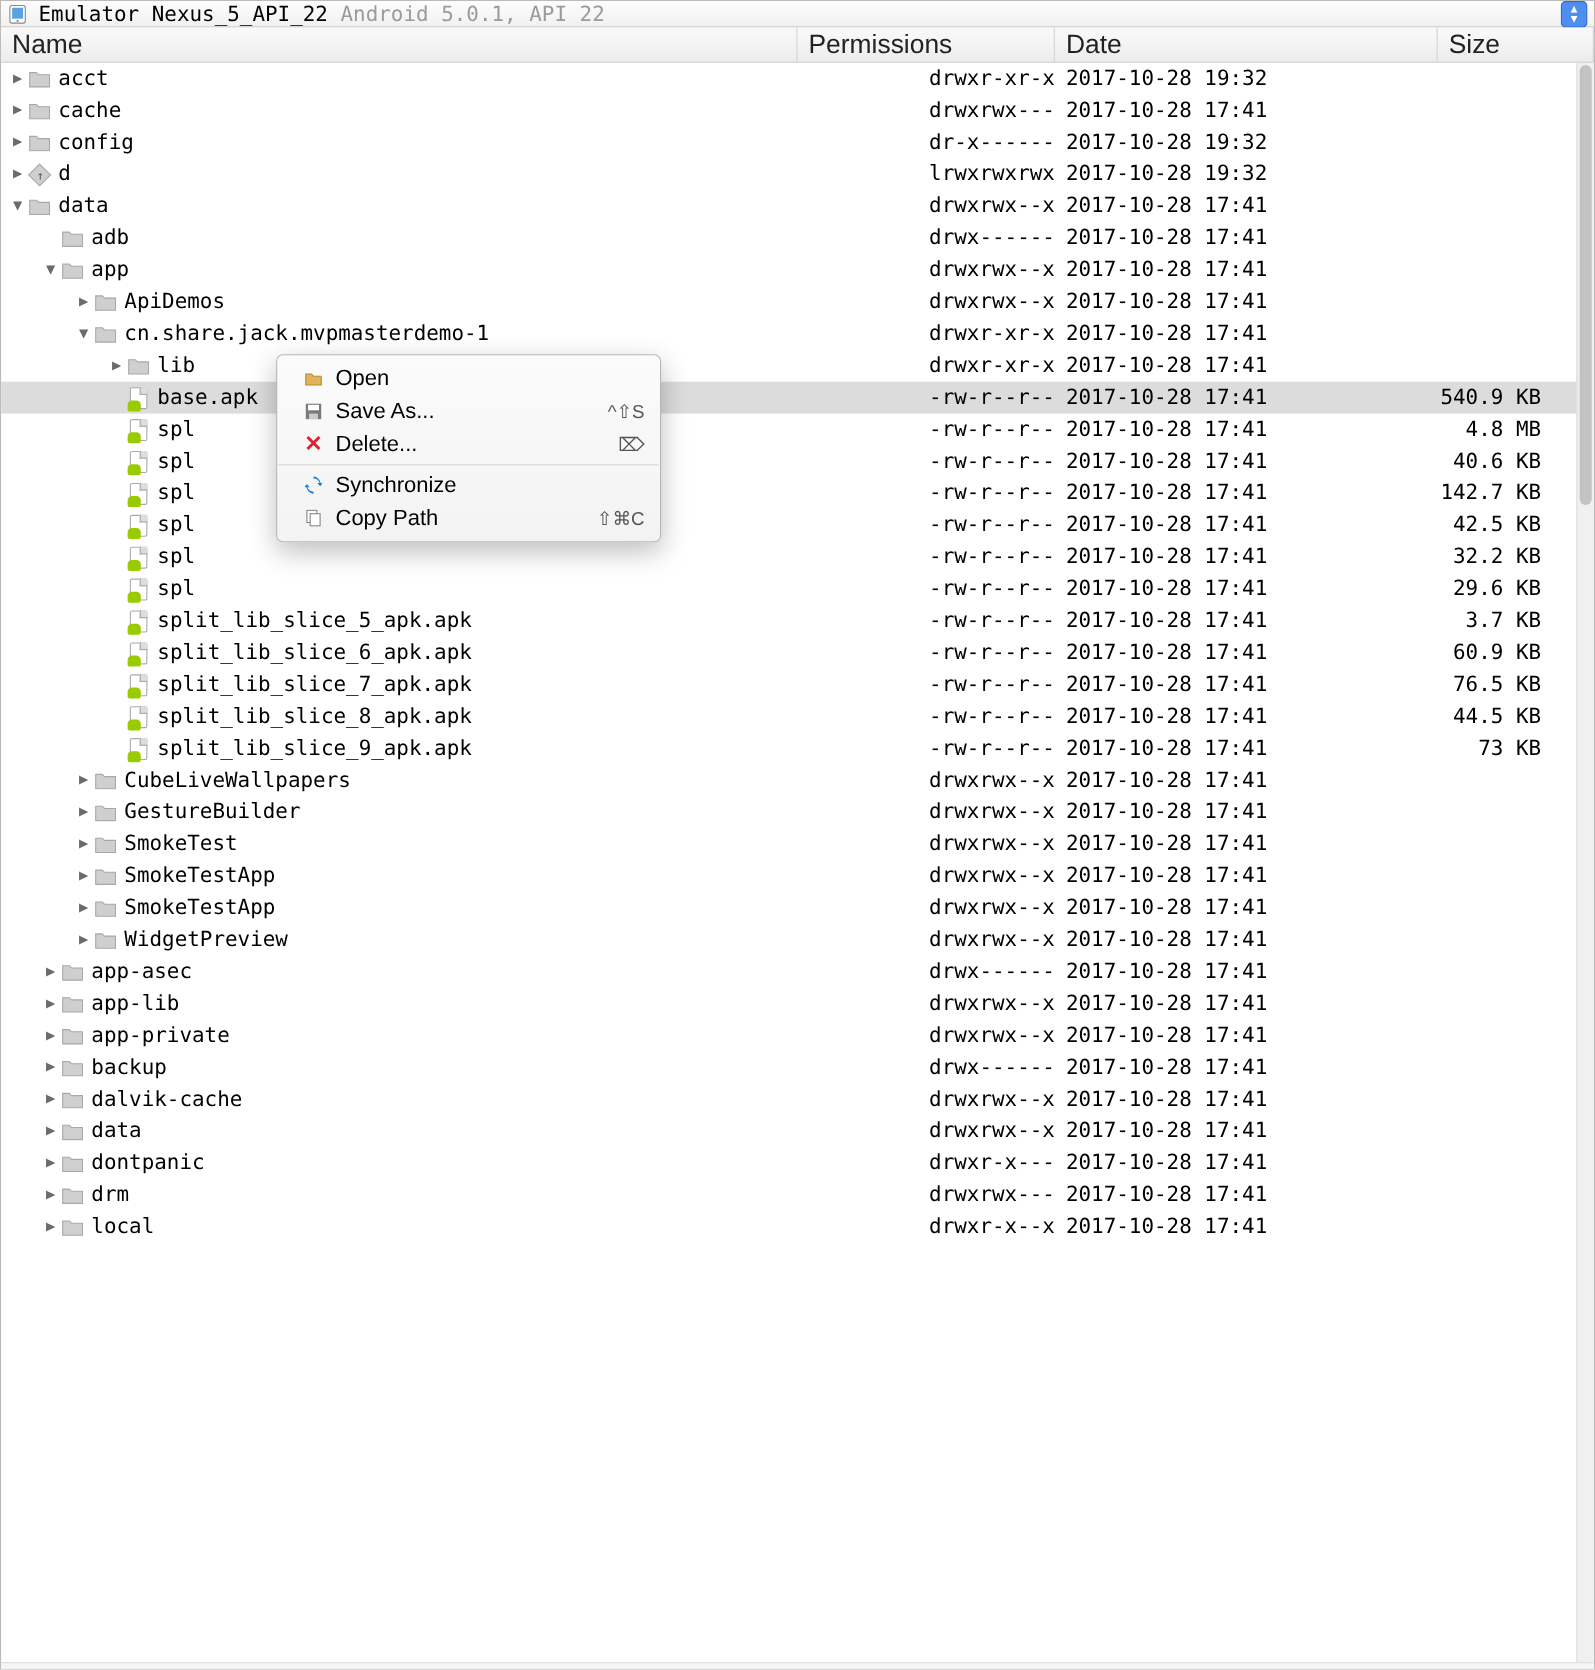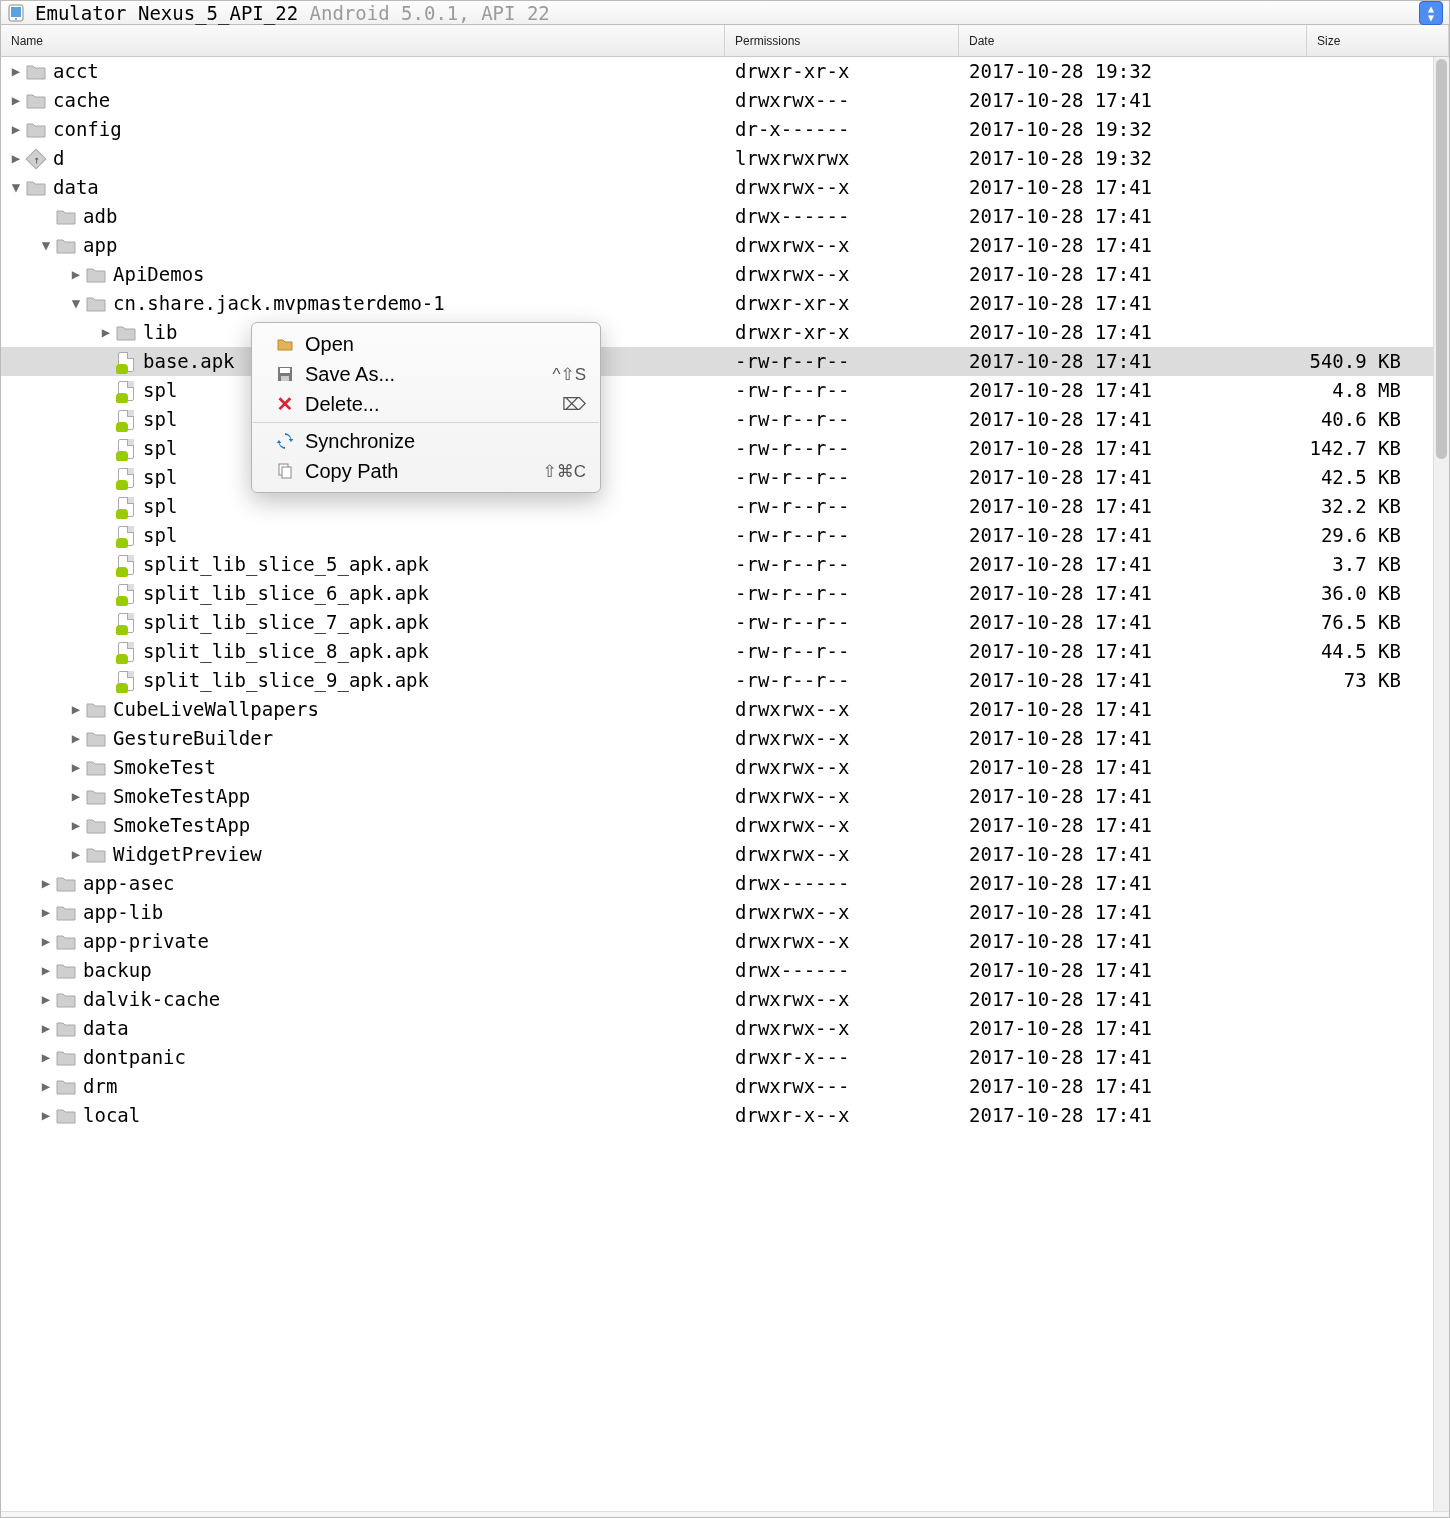--- a/index.html
+++ b/index.html
@@ -33,39 +33,39 @@
     color:#fff; font-size:10px; line-height:9px;
     border:1px solid #2e6bd4;
   }
   
   .header-row {
     display:flex; align-items:center;
     height:32px;
     background: linear-gradient(#fafafa,#ececec);
     border-bottom:1px solid #c8c8c8;
     font-family: -apple-system, "Helvetica Neue", Arial, sans-serif;
-    font-size: 12px;
+    font-size: 24px;
     color:#222;
   }
   .header-row > div { padding:0 10px; border-right:1px solid #d3d3d3; height:100%; display:flex; align-items:center;}
   .col-name { flex:0 0 724px; }
   .col-perm { flex:0 0 234px; }
   .col-date { flex:0 0 348px; }
   .col-size { flex:1 1 auto; border-right:none;}
   
   .body-wrap { flex:1; overflow:hidden; display:flex; }
   .tree-area { flex:1; overflow:auto; position:relative; font-size:19px; line-height:29px;}
   .scrollv { width:16px; background:#f0f0f0; border-left:1px solid #ddd;}
   .scrollv .thumb { background:#c3c3c3; border-radius:7px; margin:2px; height:400px;}
   .footer { height:6px; border-top:1px solid #ddd; background:#f6f6f6;}
   
   .row { display:flex; align-items:center; height:29px; white-space:pre;}
   .row.selected { background:#dcdcdc; }
   .row .c-name { flex:0 0 724px; display:flex; align-items:center; overflow:hidden;}
-  .row .c-perm { flex:0 0 234px; padding-left:10px;}
+  .row .c-perm { flex:0 0 234px; padding-left:10px;text-align:right;}
   .row .c-date { flex:0 0 348px; padding-left:10px;}
   .row .c-size { flex:1 1 auto; text-align:right; padding-right:32px;}
   .indent { display:inline-block; }
   .chev { width:18px; display:inline-flex; justify-content:center; color:#6b6b6b; font-size:14px;}
   .chev.none { visibility:hidden;}
   .ico { width:22px; height:22px; margin-right:6px; display:inline-flex; align-items:center; justify-content:center;}
   .ico-folder svg { width:20px; height:16px; }
   .ico-apk { position:relative;}
   .ico-apk .doc { width:16px; height:20px; border:1px solid #aaa; border-radius:2px; background:#fff; position:relative;}
   .ico-apk .doc::before { content:""; position:absolute; right:-1px; top:-1px; width:6px; height:6px; background:#ddd; border-left:1px solid #aaa; border-bottom:1px solid #aaa;}
@@ -155,21 +155,21 @@
                 <path d="M1 2h6l2 2h10v11H1z" fill="#cfcfcf" stroke="#a8a8a8"></path>
               </svg></span><span>lib</span></div><div class="c-perm">drwxr-xr-x</div><div class="c-date">2017-10-28 17:41</div><div class="c-size"></div></div>
         <div class="row selected"><div class="c-name"><span class="indent" style="width: 96px;"></span><span class="chev none">▶</span><span class="ico ico-apk"><span class="doc"></span><span class="droid"></span></span><span>base.apk</span></div><div class="c-perm">-rw-r--r--</div><div class="c-date">2017-10-28 17:41</div><div class="c-size">540.9 KB</div></div>
         <div class="row"><div class="c-name"><span class="indent" style="width: 96px;"></span><span class="chev none">▶</span><span class="ico ico-apk"><span class="doc"></span><span class="droid"></span></span><span>spl</span><span style="display: inline-block; width: 346px;"></span><span>.apk</span></div><div class="c-perm">-rw-r--r--</div><div class="c-date">2017-10-28 17:41</div><div class="c-size">4.8 MB</div></div>
         <div class="row"><div class="c-name"><span class="indent" style="width: 96px;"></span><span class="chev none">▶</span><span class="ico ico-apk"><span class="doc"></span><span class="droid"></span></span><span>spl</span></div><div class="c-perm">-rw-r--r--</div><div class="c-date">2017-10-28 17:41</div><div class="c-size">40.6 KB</div></div>
         <div class="row"><div class="c-name"><span class="indent" style="width: 96px;"></span><span class="chev none">▶</span><span class="ico ico-apk"><span class="doc"></span><span class="droid"></span></span><span>spl</span></div><div class="c-perm">-rw-r--r--</div><div class="c-date">2017-10-28 17:41</div><div class="c-size">142.7 KB</div></div>
         <div class="row"><div class="c-name"><span class="indent" style="width: 96px;"></span><span class="chev none">▶</span><span class="ico ico-apk"><span class="doc"></span><span class="droid"></span></span><span>spl</span></div><div class="c-perm">-rw-r--r--</div><div class="c-date">2017-10-28 17:41</div><div class="c-size">42.5 KB</div></div>
         <div class="row"><div class="c-name"><span class="indent" style="width: 96px;"></span><span class="chev none">▶</span><span class="ico ico-apk"><span class="doc"></span><span class="droid"></span></span><span>spl</span></div><div class="c-perm">-rw-r--r--</div><div class="c-date">2017-10-28 17:41</div><div class="c-size">32.2 KB</div></div>
         <div class="row"><div class="c-name"><span class="indent" style="width: 96px;"></span><span class="chev none">▶</span><span class="ico ico-apk"><span class="doc"></span><span class="droid"></span></span><span>spl</span></div><div class="c-perm">-rw-r--r--</div><div class="c-date">2017-10-28 17:41</div><div class="c-size">29.6 KB</div></div>
         <div class="row"><div class="c-name"><span class="indent" style="width: 96px;"></span><span class="chev none">▶</span><span class="ico ico-apk"><span class="doc"></span><span class="droid"></span></span><span>split_lib_slice_5_apk.apk</span></div><div class="c-perm">-rw-r--r--</div><div class="c-date">2017-10-28 17:41</div><div class="c-size">3.7 KB</div></div>
-        <div class="row"><div class="c-name"><span class="indent" style="width: 96px;"></span><span class="chev none">▶</span><span class="ico ico-apk"><span class="doc"></span><span class="droid"></span></span><span>split_lib_slice_6_apk.apk</span></div><div class="c-perm">-rw-r--r--</div><div class="c-date">2017-10-28 17:41</div><div class="c-size">36.0 KB</div></div>
+        <div class="row"><div class="c-name"><span class="indent" style="width: 96px;"></span><span class="chev none">▶</span><span class="ico ico-apk"><span class="doc"></span><span class="droid"></span></span><span>split_lib_slice_6_apk.apk</span></div><div class="c-perm">-rw-r--r--</div><div class="c-date">2017-10-28 17:41</div><div class="c-size">60.9 KB</div></div>
         <div class="row"><div class="c-name"><span class="indent" style="width: 96px;"></span><span class="chev none">▶</span><span class="ico ico-apk"><span class="doc"></span><span class="droid"></span></span><span>split_lib_slice_7_apk.apk</span></div><div class="c-perm">-rw-r--r--</div><div class="c-date">2017-10-28 17:41</div><div class="c-size">76.5 KB</div></div>
         <div class="row"><div class="c-name"><span class="indent" style="width: 96px;"></span><span class="chev none">▶</span><span class="ico ico-apk"><span class="doc"></span><span class="droid"></span></span><span>split_lib_slice_8_apk.apk</span></div><div class="c-perm">-rw-r--r--</div><div class="c-date">2017-10-28 17:41</div><div class="c-size">44.5 KB</div></div>
         <div class="row"><div class="c-name"><span class="indent" style="width: 96px;"></span><span class="chev none">▶</span><span class="ico ico-apk"><span class="doc"></span><span class="droid"></span></span><span>split_lib_slice_9_apk.apk</span></div><div class="c-perm">-rw-r--r--</div><div class="c-date">2017-10-28 17:41</div><div class="c-size">73 KB</div></div>
         <div class="row"><div class="c-name"><span class="indent" style="width: 66px;"></span><span class="chev">▶</span><span class="ico ico-folder"><svg viewBox="0 0 20 16">
                 <path d="M1 2h6l2 2h10v11H1z" fill="#cfcfcf" stroke="#a8a8a8"></path>
               </svg></span><span>CubeLiveWallpapers</span></div><div class="c-perm">drwxrwx--x</div><div class="c-date">2017-10-28 17:41</div><div class="c-size"></div></div>
         <div class="row"><div class="c-name"><span class="indent" style="width: 66px;"></span><span class="chev">▶</span><span class="ico ico-folder"><svg viewBox="0 0 20 16">
                 <path d="M1 2h6l2 2h10v11H1z" fill="#cfcfcf" stroke="#a8a8a8"></path>
               </svg></span><span>GestureBuilder</span></div><div class="c-perm">drwxrwx--x</div><div class="c-date">2017-10-28 17:41</div><div class="c-size"></div></div>
         <div class="row"><div class="c-name"><span class="indent" style="width: 66px;"></span><span class="chev">▶</span><span class="ico ico-folder"><svg viewBox="0 0 20 16">

